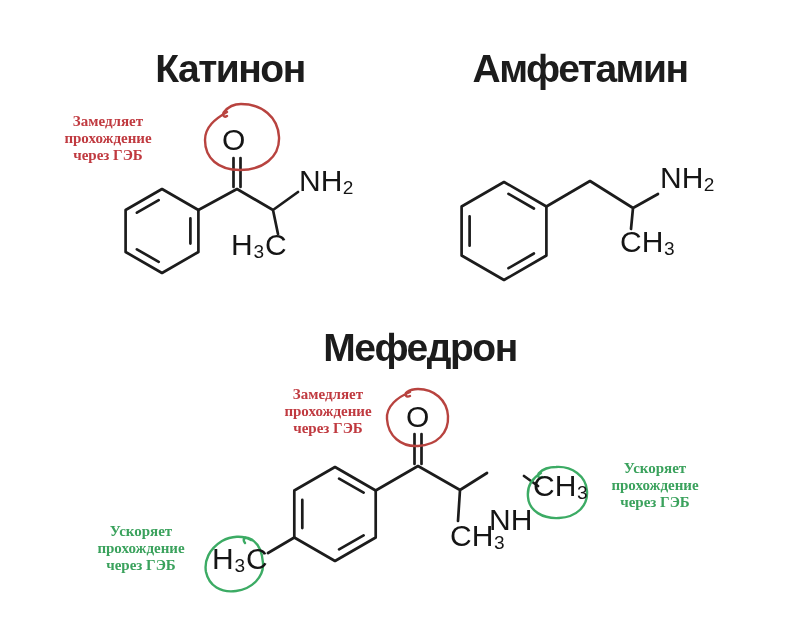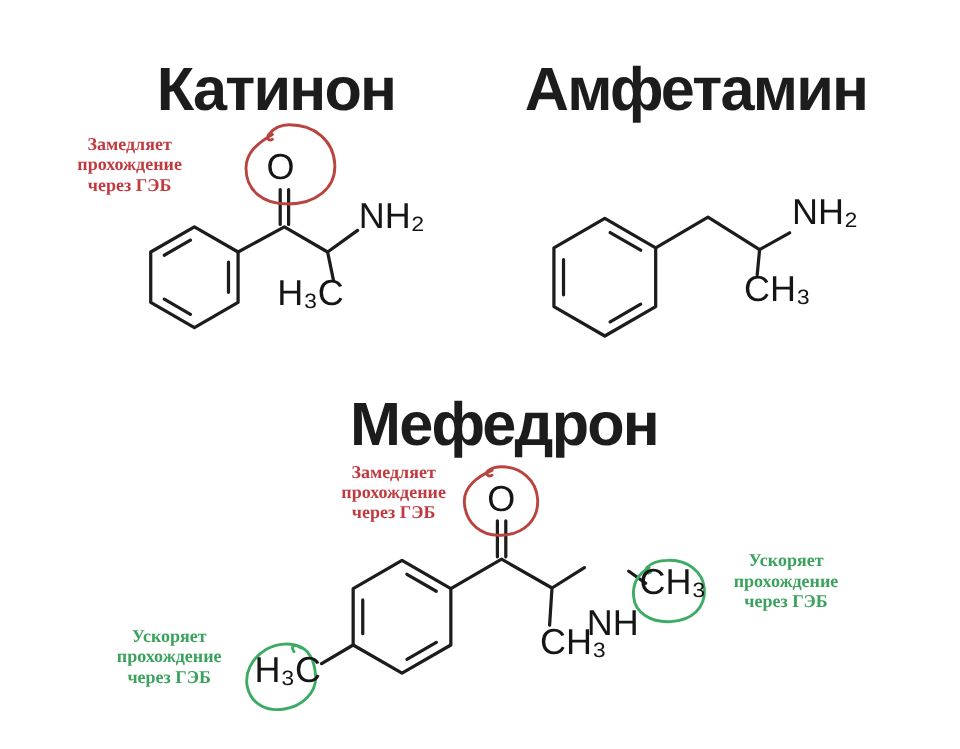--- a/index.html
+++ b/index.html
@@ -4,21 +4,21 @@
 <style>
   :root{
     --red_text:#c03a40; --red_circle:#b8433f;
     --green_text:#3ba25d; --green_circle:#3cab64;
     --ink:#1c1c1c;
   }
   html,body{margin:0;padding:0;background:#fff;}
   .canvas{position:relative;width:800px;height:624px;background:#ffffff;overflow:hidden;
           font-family:"Liberation Sans","DejaVu Sans",sans-serif;}
   .layer{position:absolute;left:0;top:0;}
-  .title{position:absolute;transform:translateX(-50%);font-size:51px;line-height:1;
+  .title{position:absolute;transform:translateX(-50%);font-size:39px;line-height:1;
          font-weight:800;letter-spacing:-1.5px;color:var(--ink);white-space:nowrap;}
   .note{position:absolute;transform:translateX(-50%);font-size:15px;line-height:17px;
         font-weight:bold;text-align:center;white-space:pre-line;font-family:Liberation Serif, serif;}
   .note.red{color:var(--red_text);}
   .note.green{color:var(--green_text);}
   .chem{position:absolute;font-size:30px;line-height:1;color:#151515;white-space:nowrap;}
   .bond{stroke:var(--ink);stroke-width:2.7;fill:none;stroke-linecap:round;stroke-linejoin:round;}
   .mark-red{stroke:var(--red_circle);stroke-width:2.4;fill:none;stroke-linecap:round;}
   .mark-green{stroke:var(--green_circle);stroke-width:2.4;fill:none;stroke-linecap:round;}
 </style>

